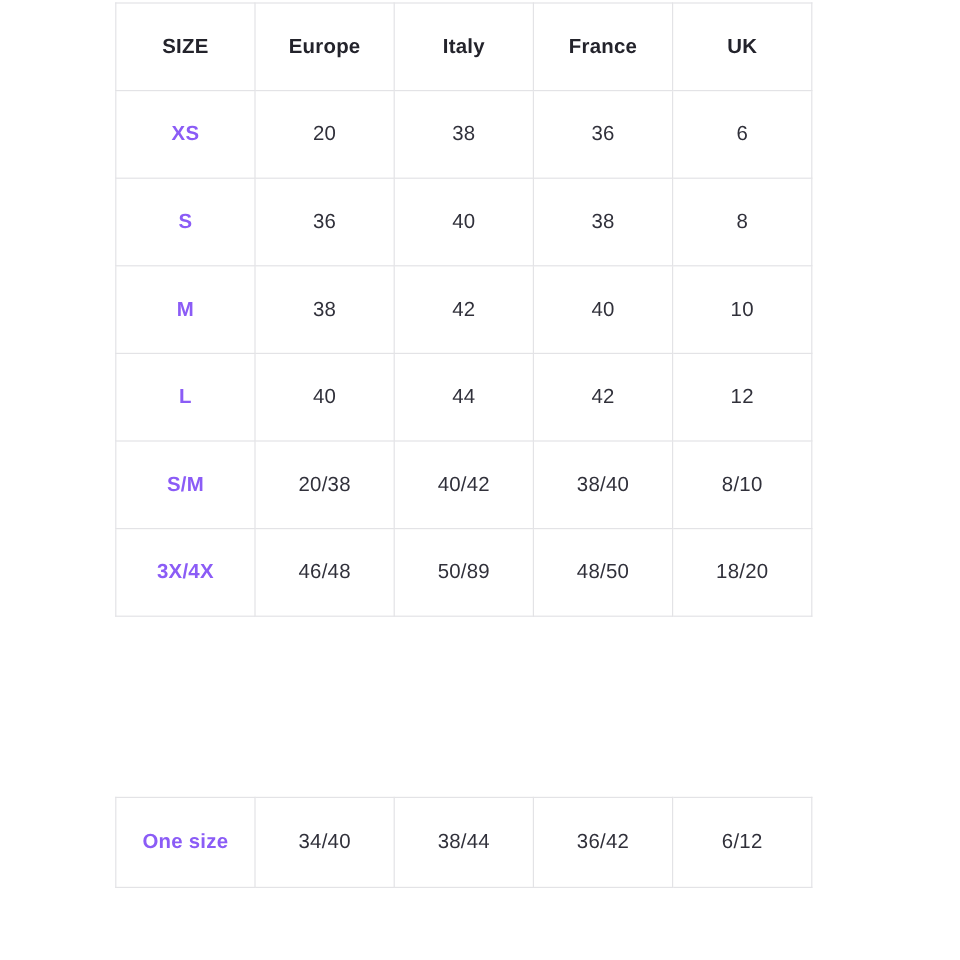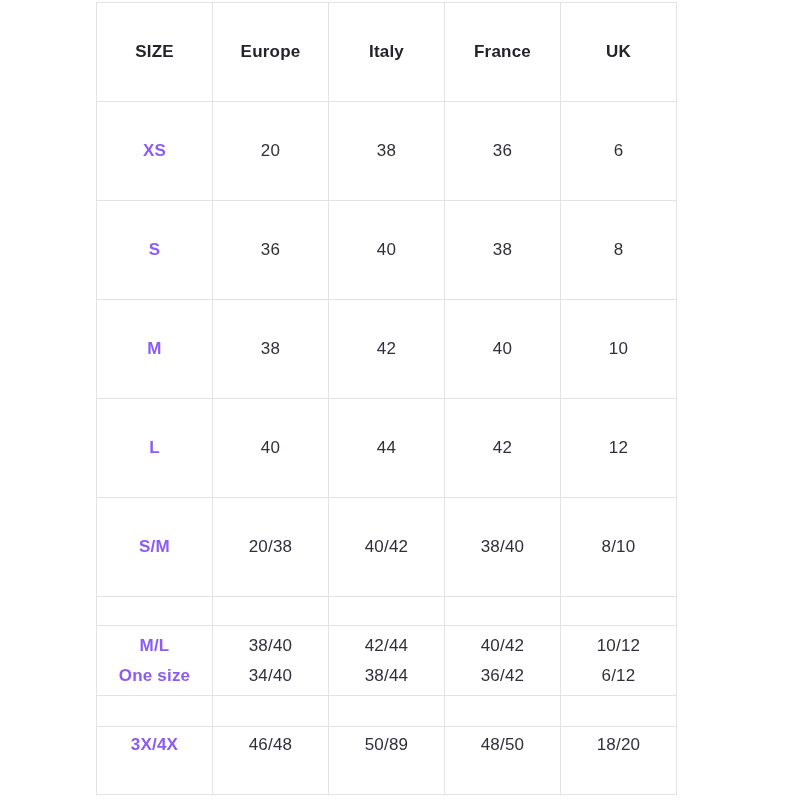--- a/index.html
+++ b/index.html
@@ -19,21 +19,21 @@
     width: 800px;
     height: 800px;
     box-sizing: border-box;
   }
   .table-wrap {
     position: absolute;
     left: 96px;
     width: 580px;
   }
   .table-wrap.main { top: 2px; }
-  .table-wrap.secondary { top: 625px; }
+  .table-wrap.secondary { top: 664px; }
 
   table.size-table {
     border-collapse: collapse;
     table-layout: fixed;
     width: 580px;
   }
   table.size-table col.c0 { width: 116px; }
   table.size-table col.c1 { width: 116px; }
   table.size-table col.c2 { width: 116px; }
   table.size-table col.c3 { width: 116px; }
@@ -41,21 +41,21 @@
 
   table.size-table td,
   table.size-table th {
     border: 1px solid #e3e3e6;
     height: 62px;
     text-align: center;
     vertical-align: middle;
     font-size: 17px;
     font-weight: 400;
     color: #30303a;
-    padding: 18px 4px;
+    padding: 5px 4px;
     letter-spacing: 0.2px;
   }
   table.size-table th {
     font-weight: 700;
     font-size: 17px;
     color: #23232b;
   }
   table.size-table td.rowhead {
     font-weight: 700;
     color: #8b5cf6;
@@ -117,27 +117,20 @@
           <td>12</td>
         </tr>
         <tr>
           <td class="rowhead">S/M</td>
           <td>20/38</td>
           <td>40/42</td>
           <td>38/40</td>
           <td>8/10</td>
         </tr>
         <tr>
-          <td class="rowhead">M/L</td>
-          <td>38/40</td>
-          <td>42/44</td>
-          <td>40/42</td>
-          <td>10/12</td>
-        </tr>
-        <tr>
           <td class="rowhead">3X/4X</td>
           <td>46/48</td>
           <td>50/89</td>
           <td>48/50</td>
           <td>18/20</td>
         </tr>
       </tbody>
     </table>
   </div>
 

